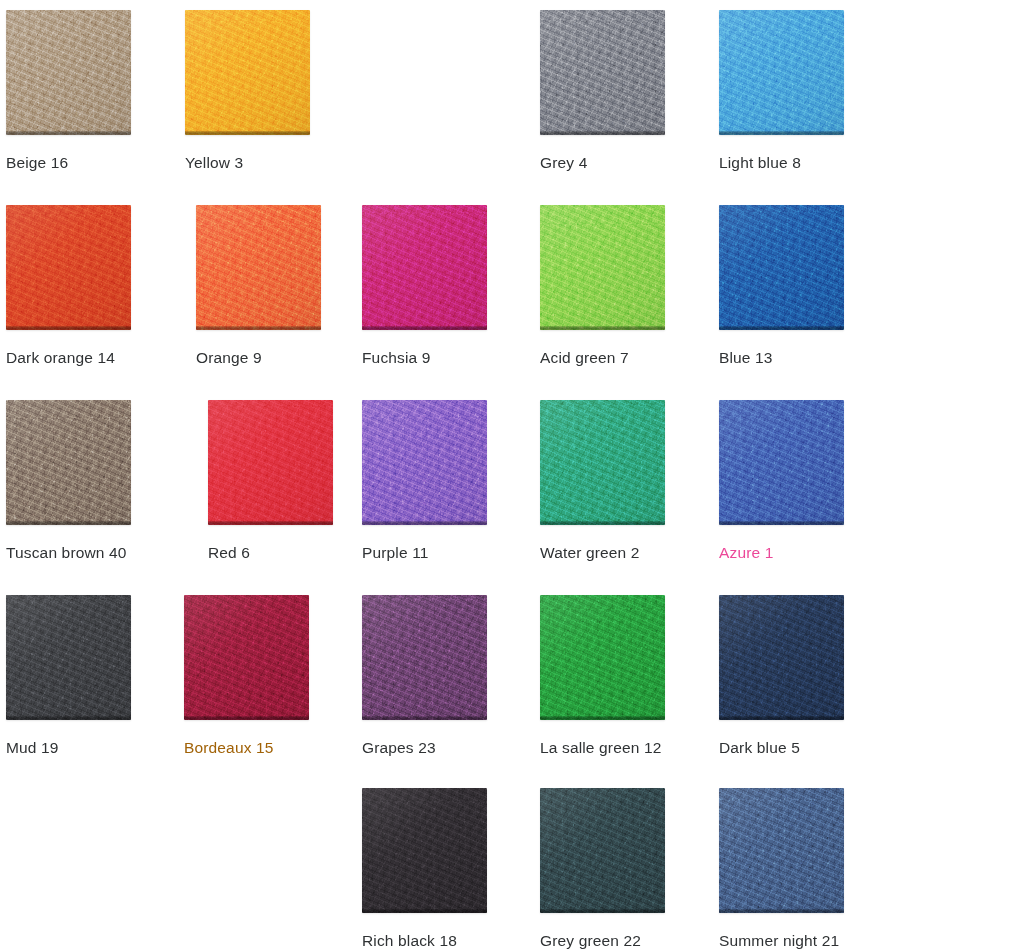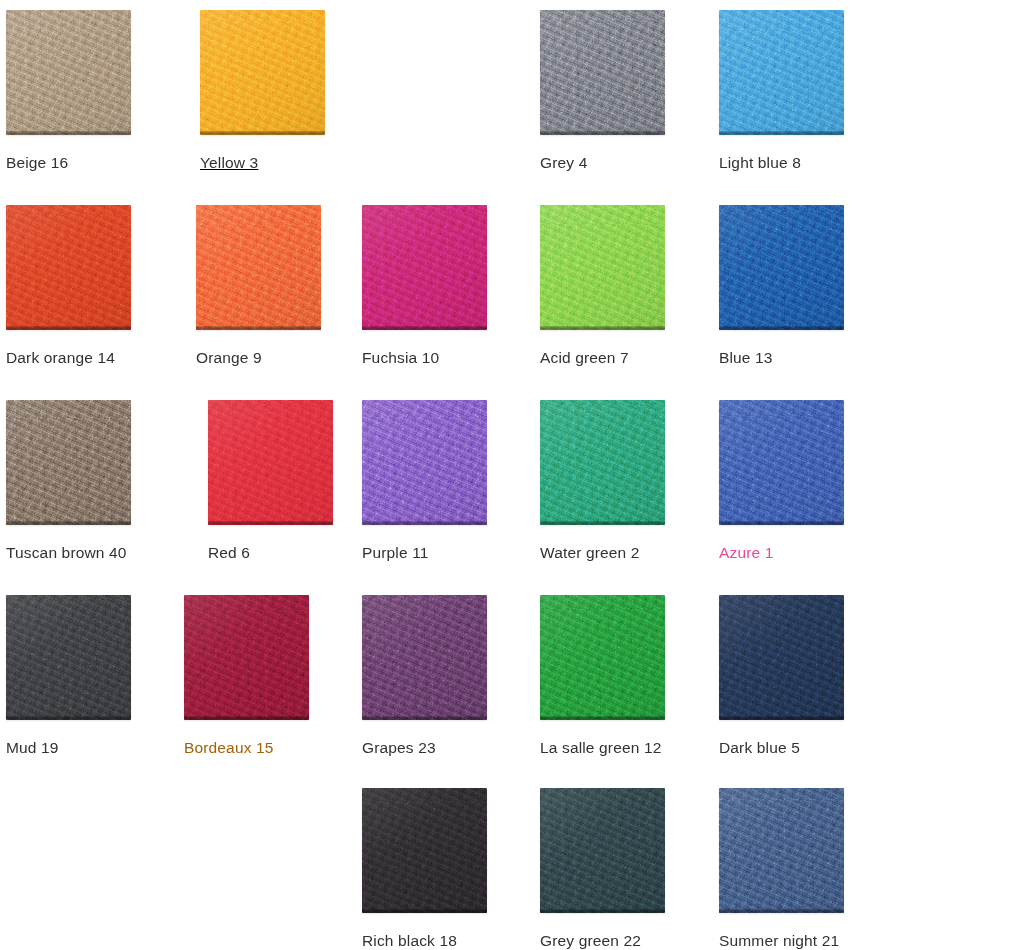--- a/index.html
+++ b/index.html
@@ -128,21 +128,21 @@
     <div class="swatch-cell" style="left: 6px; top: 10px;">
       <div class="swatch-chip" style="width: 125px; height: 125px;">
         <div class="chip-base" style="background: rgb(176, 156, 132);"></div>
         <div class="chip-texture" style="background-position: 0px 0px;"></div>
         <div class="chip-speckle" style="background-position: 0px 0px;"></div>
         <div class="chip-shade"></div>
         <div class="chip-edge"></div>
       </div>
       <div class="swatch-label" style="color: rgb(47, 50, 52);">Beige 16</div>
     </div>
-    <div class="swatch-cell" style="left: 200px; top: 10px; text-decoration: underline;">
+    <div class="swatch-cell" style="left: 185px; top: 10px;">
       <div class="swatch-chip" style="width: 125px; height: 125px;">
         <div class="chip-base" style="background: rgb(245, 176, 41);"></div>
         <div class="chip-texture" style="background-position: 7px 11px;"></div>
         <div class="chip-speckle" style="background-position: 5px 13px;"></div>
         <div class="chip-shade"></div>
         <div class="chip-edge"></div>
       </div>
       <div class="swatch-label" style="color: rgb(47, 50, 52);">Yellow 3</div>
     </div>
     <div class="swatch-cell" style="left: 540px; top: 10px;">
@@ -186,21 +186,21 @@
       <div class="swatch-label" style="color: rgb(47, 50, 52);">Orange 9</div>
     </div>
     <div class="swatch-cell" style="left: 362px; top: 205px;">
       <div class="swatch-chip" style="width: 125px; height: 125px;">
         <div class="chip-base" style="background: rgb(204, 39, 120);"></div>
         <div class="chip-texture" style="background-position: 11px 8px;"></div>
         <div class="chip-speckle" style="background-position: 1px 4px;"></div>
         <div class="chip-shade"></div>
         <div class="chip-edge"></div>
       </div>
-      <div class="swatch-label" style="color: rgb(47, 50, 52);">Fuchsia 10</div>
+      <div class="swatch-label" style="color: rgb(47, 50, 52);">Fuchsia 9</div>
     </div>
     <div class="swatch-cell" style="left: 540px; top: 205px;">
       <div class="swatch-chip" style="width: 125px; height: 125px;">
         <div class="chip-base" style="background: rgb(142, 212, 79);"></div>
         <div class="chip-texture" style="background-position: 18px 19px;"></div>
         <div class="chip-speckle" style="background-position: 6px 17px;"></div>
         <div class="chip-shade"></div>
         <div class="chip-edge"></div>
       </div>
       <div class="swatch-label" style="color: rgb(47, 50, 52);">Acid green 7</div>

